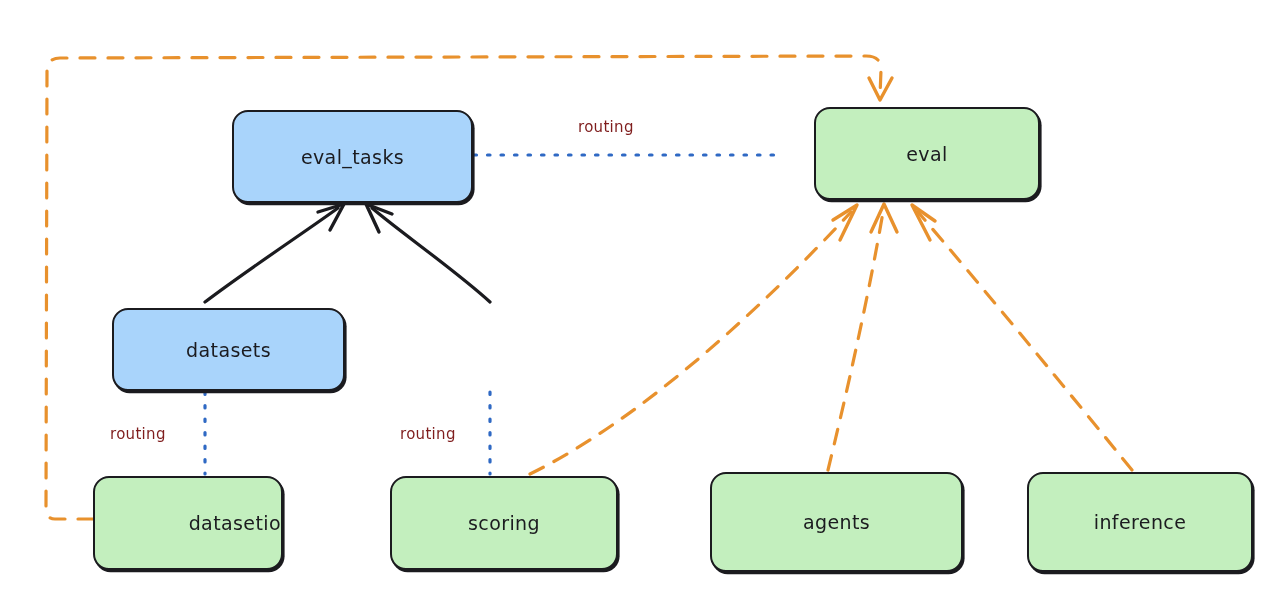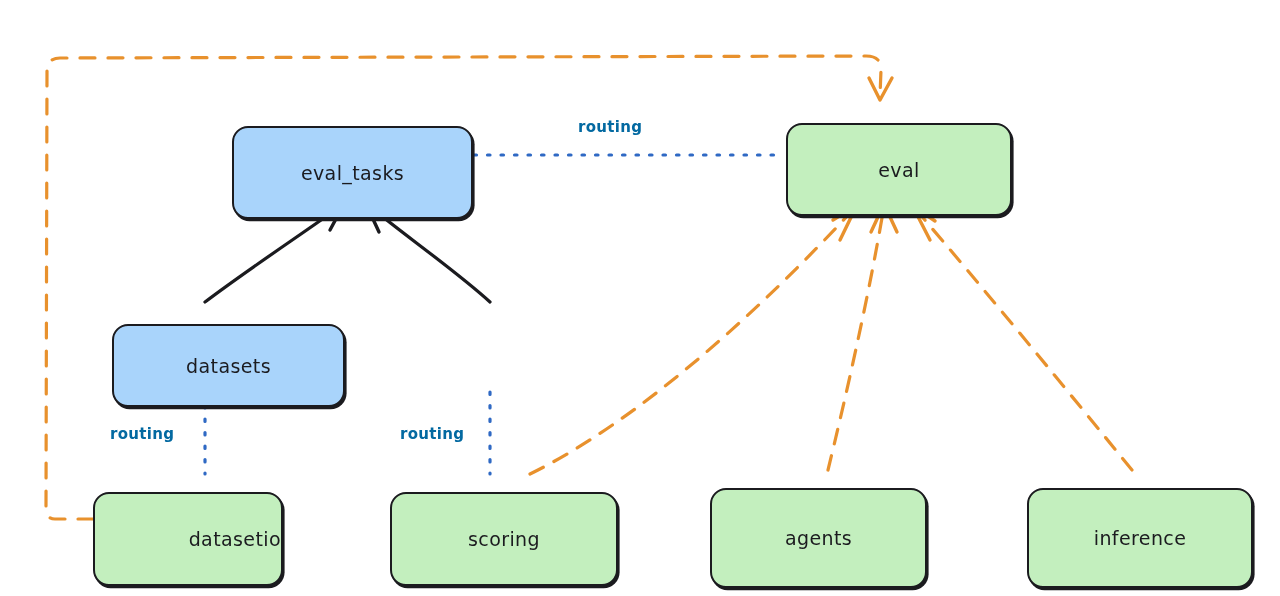--- a/index.html
+++ b/index.html
@@ -27,40 +27,38 @@
   }
   .node {
     position: absolute;
     box-sizing: border-box;
     display: flex;
     align-items: center;
     justify-content: center;
     border: 2.5px solid #1b1b1f;
     border-radius: 16px;
     box-shadow: 1.6px 2.2px 0 0 #1b1b1f;
-    margin-top: 16px;
   }
   .node .label {
     font-family: "DejaVu Sans", sans-serif;
     font-size: 19px;
     letter-spacing: 0.4px;
     color: #1b1b1f;
     white-space: nowrap;
   }
   .node.blue { background: #a9d4fb; }
   .node.green { background: #c3efbe; }
 
   .edge-label {
     position: absolute;
     font-family: "DejaVu Sans", sans-serif;
     font-size: 15px;
-    color: #0369a1;
+    color: #7f1d1d;
     white-space: nowrap;
     letter-spacing: 0.3px;
-    font-weight: bold;
   }
 </style>
 </head>
 <body>
 
 <div id="canvas">
 
   <svg id="edges" viewBox="0 0 1280 596" xmlns="http://www.w3.org/2000/svg">
 
     <g>
@@ -104,38 +102,38 @@
 
     <g>
       <path d="M 490,392 L 490,474" fill="none" stroke="#2f69c4" stroke-width="3.2" stroke-dasharray="2.5 11" stroke-linecap="round"></path>
     </g>
   </svg>
 
   <div class="node blue" style="left:232px; top:110px; width:241px; height:93px;">
     <span class="label">eval_tasks</span>
   </div>
 
-  <div class="node green" style="left:786px; top:107px; width:226px; height:93px;">
+  <div class="node green" style="left:814px; top:107px; width:226px; height:93px;">
     <span class="label">eval</span>
   </div>
 
   <div class="node blue" style="left:112px; top:308px; width:233px; height:83px;">
     <span class="label">datasets</span>
   </div>
 
 
   <div class="node green" style="left:93px; top:476px; width:190px; height:94px;justify-content:flex-end;">
     <span class="label">datasetio</span>
   </div>
 
   <div class="node green" style="left:390px; top:476px; width:228px; height:94px;">
     <span class="label">scoring</span>
   </div>
 
-  <div class="node green" style="left:710px; top:472px; width:217px; height:100px;">
+  <div class="node green" style="left:710px; top:472px; width:253px; height:100px;">
     <span class="label">agents</span>
   </div>
 
   <div class="node green" style="left:1027px; top:472px; width:226px; height:100px;">
     <span class="label">inference</span>
   </div>
 
   <div class="edge-label" style="left:578px; top:118px;">routing</div>
 
   <div class="edge-label" style="left:110px; top:425px;">routing</div>

